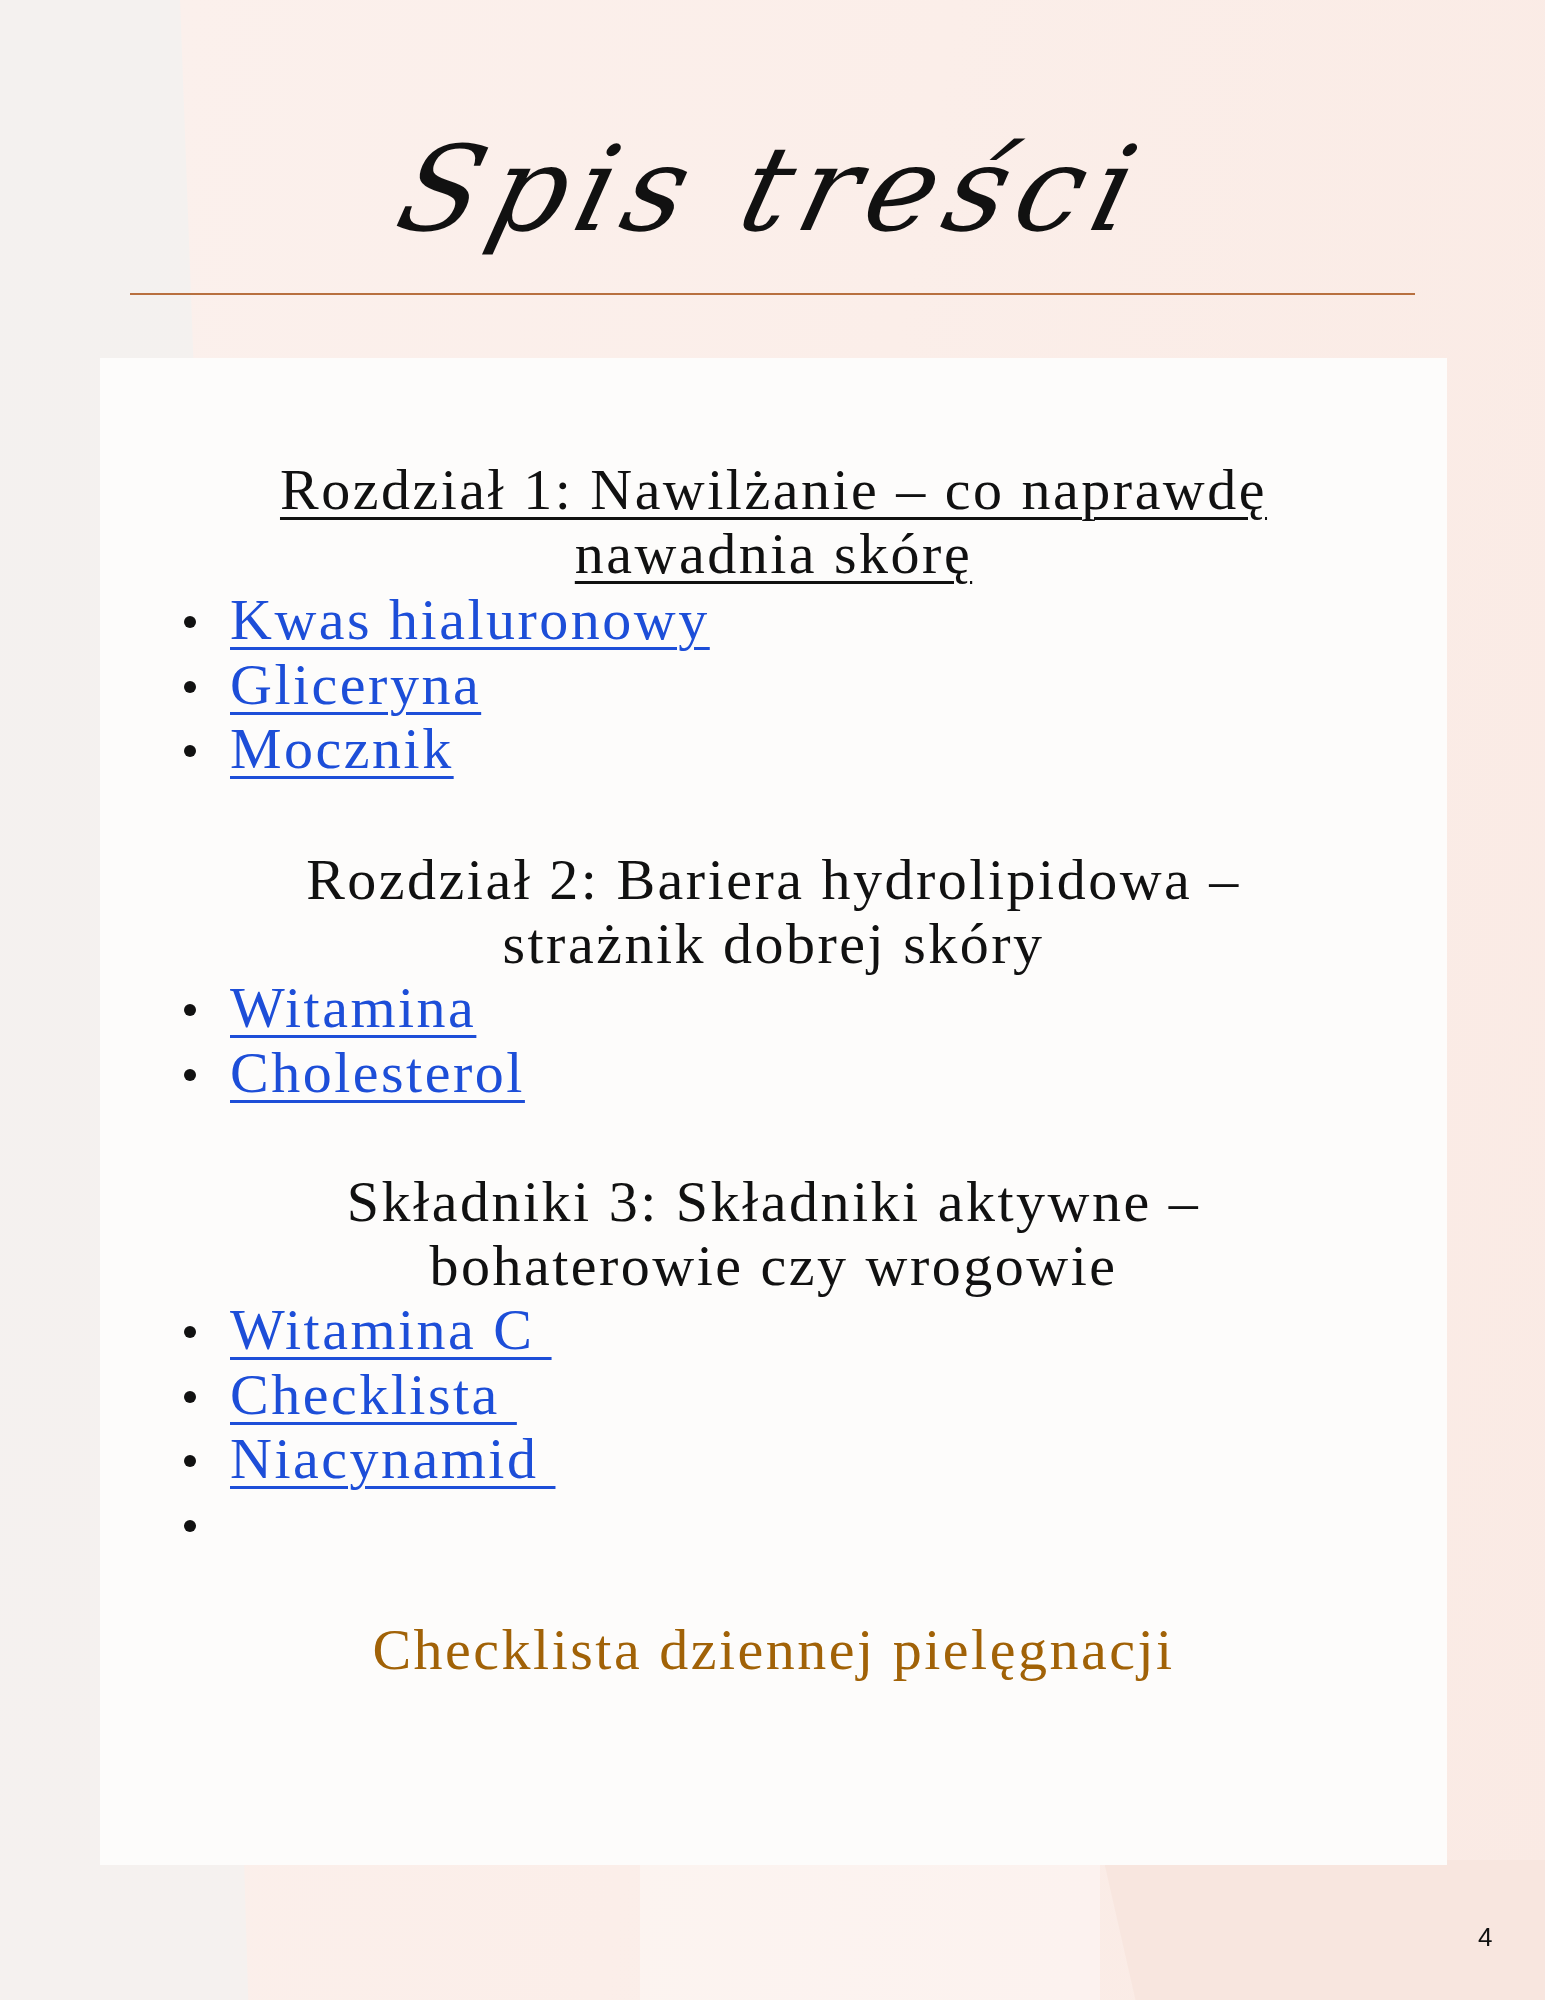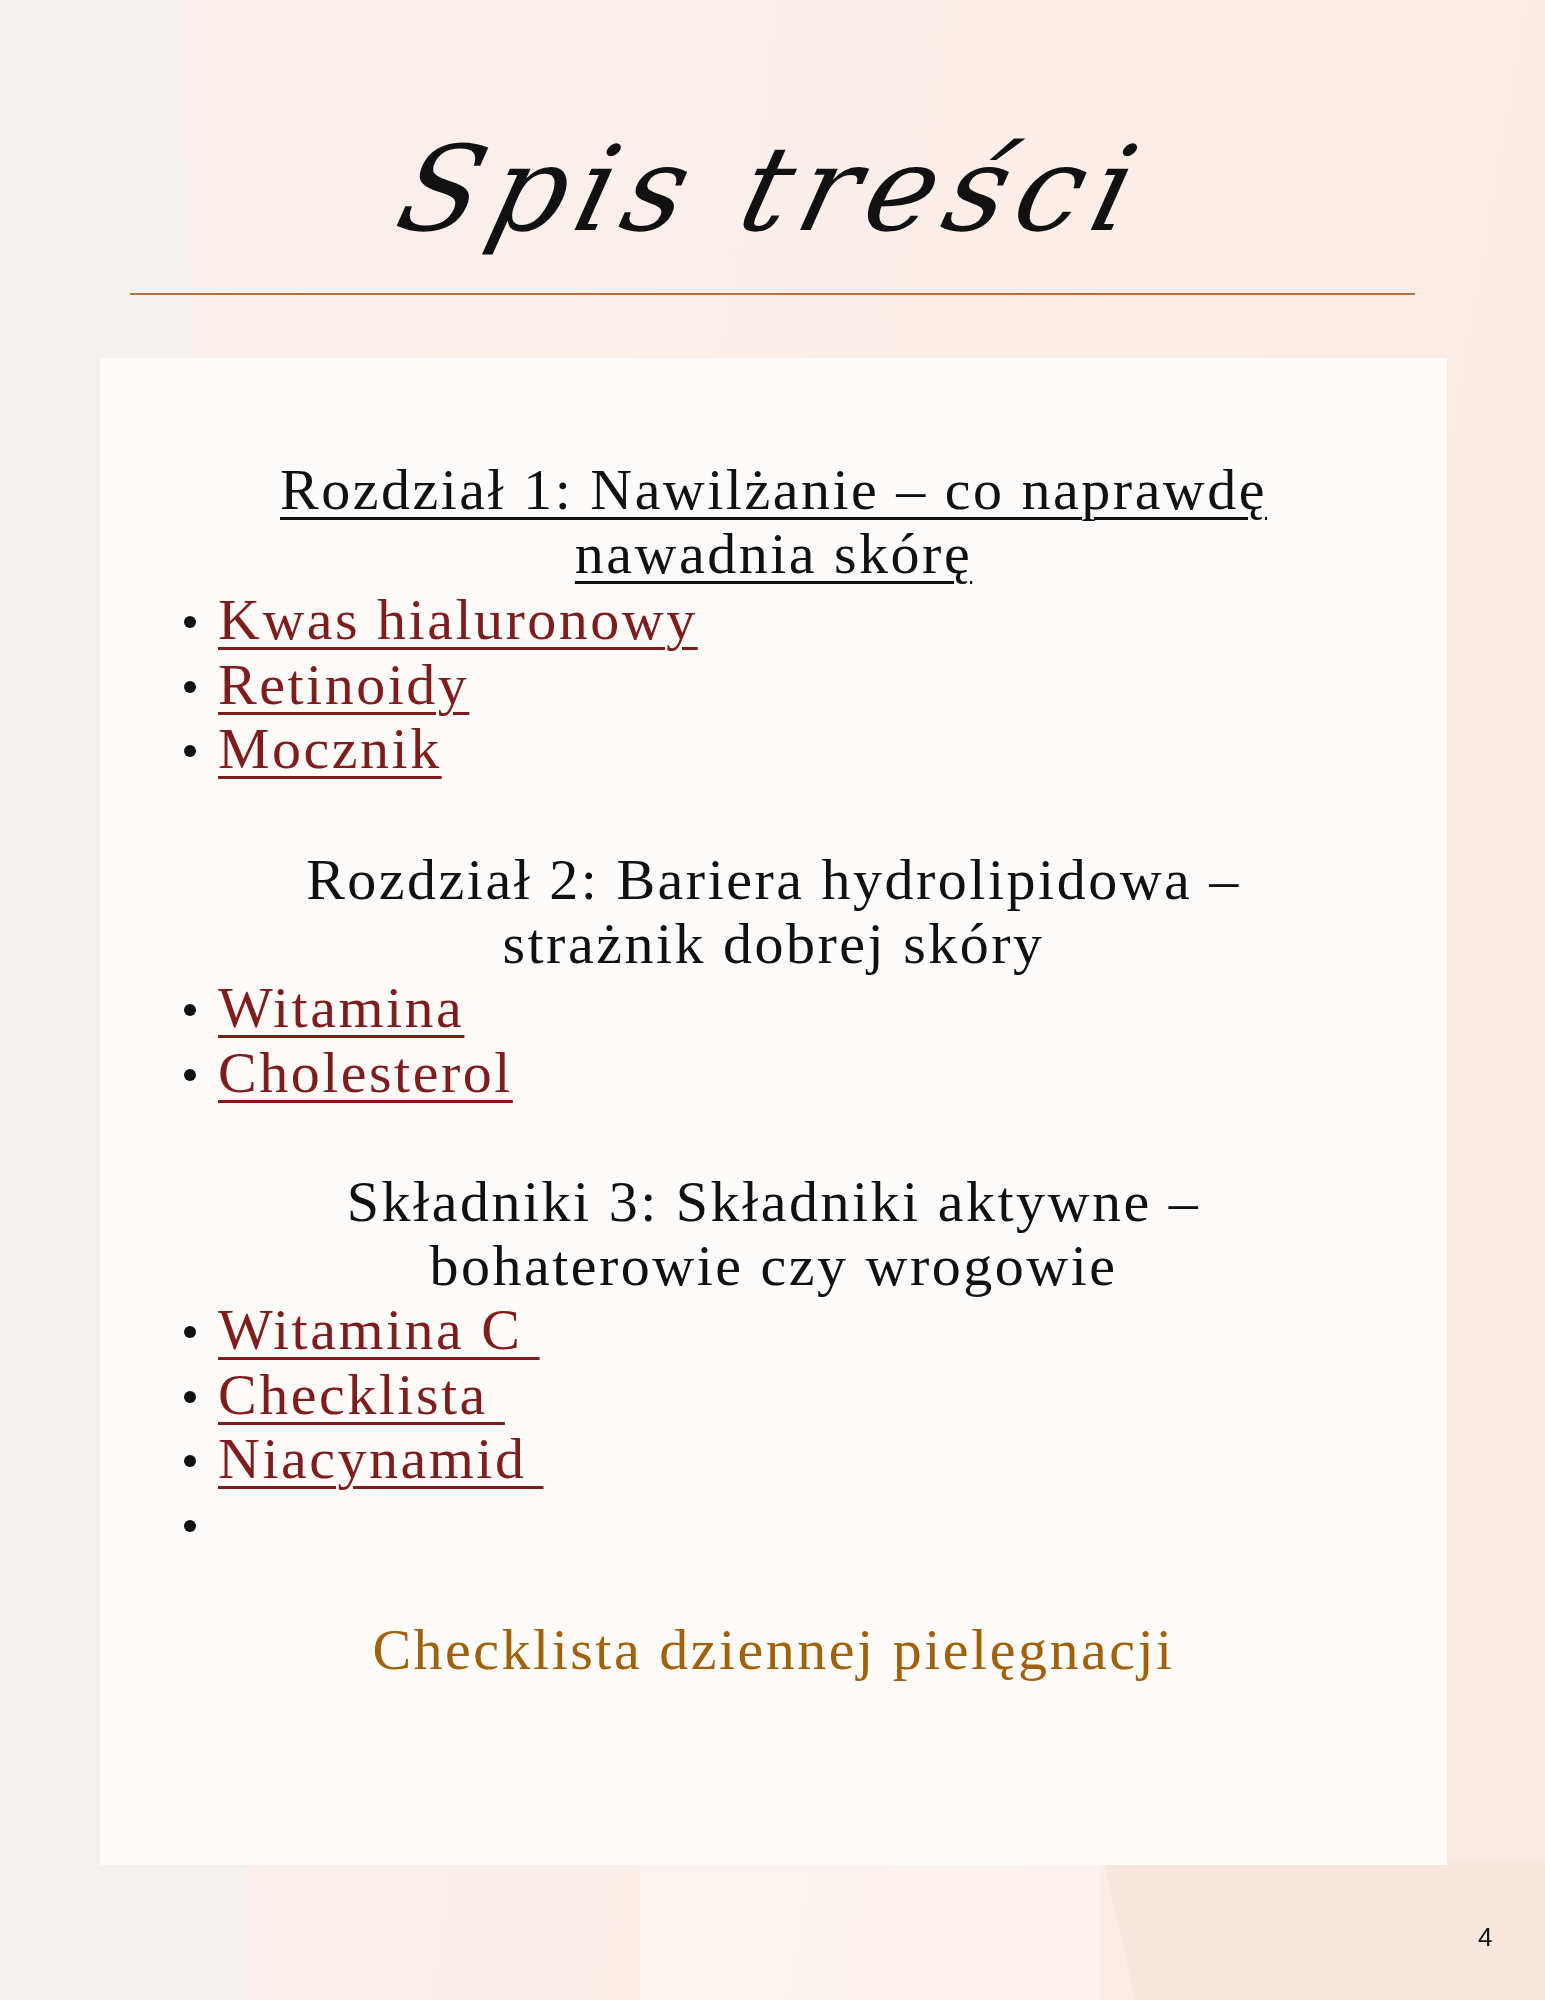--- a/index.html
+++ b/index.html
@@ -50,21 +50,21 @@
   .chapter.linked .ln span { text-decoration: underline; text-decoration-thickness: 3px; text-underline-offset: 8px; }
   .items { position: absolute; left: 170px; list-style: none; margin: 0; padding: 0; }
   .items li {
     position: relative; font-size: 58px; line-height: 64.5px; letter-spacing: 2.5px;
     padding-left: 48px; white-space: pre;
   }
   .items li .bullet {
     position: absolute; left: 14px; top: 28px; width: 12px; height: 12px; border-radius: 50%; background: #111;
   }
   .items li a {
-    color: #7f1d1d; text-decoration: underline; text-decoration-thickness: 3px; text-underline-offset: 8px;
+    color: #1d4ed8; text-decoration: underline; text-decoration-thickness: 3px; text-underline-offset: 8px; margin-left: 12px;
   }
   .checklist {
     position: absolute; left: 100px; width: 1347px; top: 1618px; text-align: center;
     font-size: 58px; line-height: 64px; letter-spacing: 2.5px;
   }
   .checklist a { color: #a16207; text-decoration-thickness: 3px; text-underline-offset: 8px; }
   .page-num {
     position: absolute; left: 1478px; top: 1922px; font-family: "Liberation Sans", sans-serif;
     font-size: 26px; color: #111;
   }
@@ -81,21 +81,21 @@
 <div class="divider"></div>
 
 <div class="card"></div>
 
 <div class="chapter linked" style="top:458px;">
   <span class="ln"><span>Rozdział 1: Nawilżanie – co naprawdę</span></span>
   <span class="ln"><span>nawadnia skórę</span></span>
 </div>
 <ul class="items" style="top:588px;">
   <li><span class="bullet"></span><a>Kwas hialuronowy</a></li>
-  <li><span class="bullet"></span><a>Retinoidy</a></li>
+  <li><span class="bullet"></span><a>Gliceryna</a></li>
   <li><span class="bullet"></span><a>Mocznik</a></li>
 </ul>
 
 <div class="chapter" style="top:848px;">
   <span class="ln">Rozdział 2: Bariera hydrolipidowa –</span>
   <span class="ln">strażnik dobrej skóry</span>
 </div>
 <ul class="items" style="top:976px;">
   <li><span class="bullet"></span><a>Witamina</a></li>
   <li><span class="bullet"></span><a>Cholesterol</a></li>

